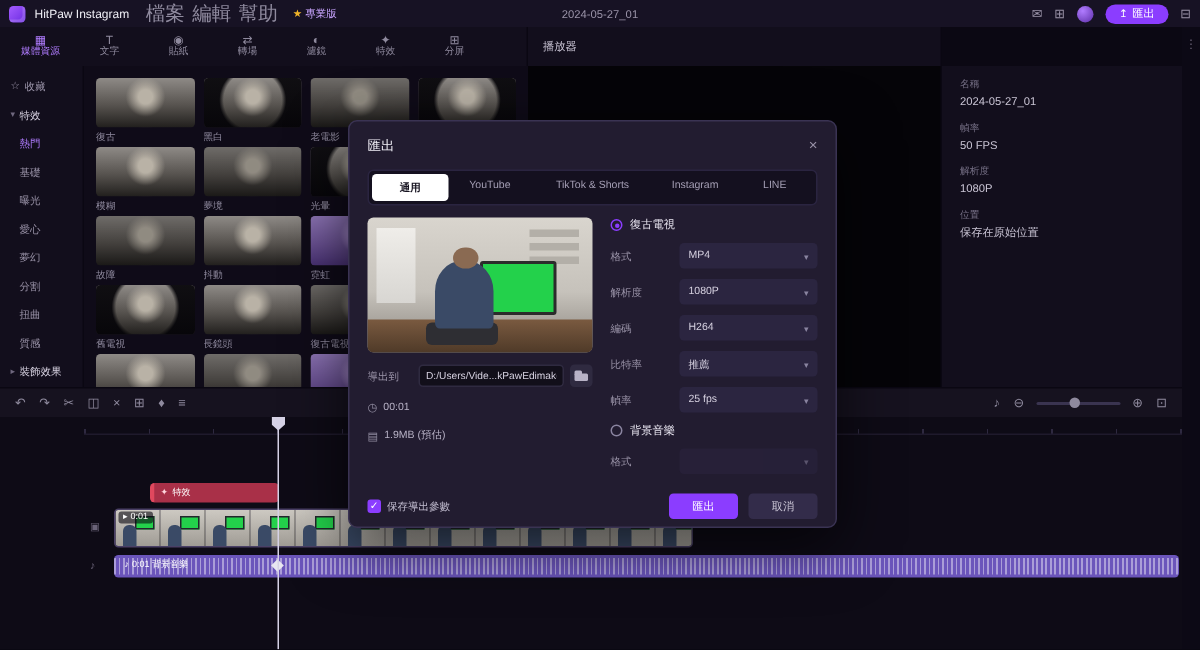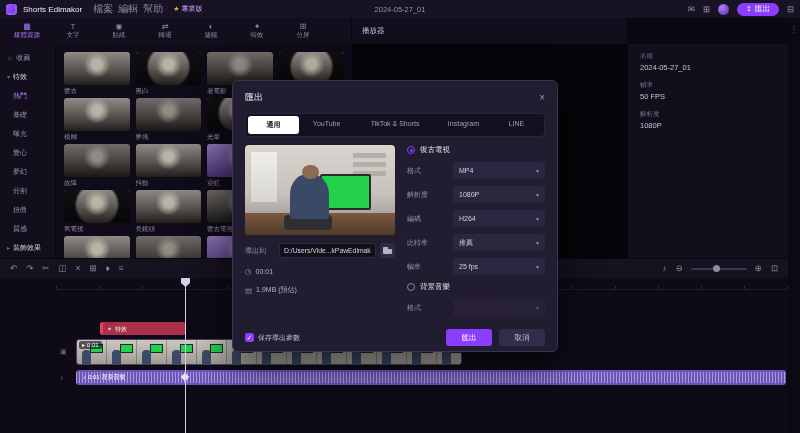--- a/index.html
+++ b/index.html
@@ -7,21 +7,21 @@
     -webkit-font-smoothing:antialiased;position:relative;color:#ddd}
   *{box-sizing:border-box}
 
   
   .topbar{position:absolute;left:0;top:0;width:800px;height:18px;background:#171224;
     display:flex;align-items:center;padding:0 6px;gap:6px;z-index:6}
   .logo{width:11px;height:11px;border-radius:3px;flex:none;
     background:linear-gradient(135deg,#a45cff 0%,#6a2be0 100%);
     box-shadow:inset -2px -2px 0 rgba(255,255,255,.18)}
   .apptitle{font-size:8px;color:#efeef5;white-space:nowrap}
-  .menu-item{font-size:10px;color:#8f8a9e;margin-left:5px;white-space:nowrap}
+  .menu-item{font-size:13px;color:#8f8a9e;margin-left:5px;white-space:nowrap}
   .pro{display:flex;align-items:center;gap:2px;font-size:7px;color:#c9a5ff;margin-left:4px;white-space:nowrap}
   .pro .star{color:#f0b429;font-size:7px}
   .proj{position:absolute;left:0;right:0;text-align:center;font-size:7.5px;color:#9a93a8;pointer-events:none}
   .tb-right{margin-left:auto;display:flex;align-items:center;gap:8px;z-index:2}
   .tbicon{font-size:8.5px;color:#9a93a8;line-height:1}
   .avatar{width:11px;height:11px;border-radius:50%;
     background:radial-gradient(circle at 35% 30%,#b07cff,#5d2ea8)}
   .exportbtn{display:flex;align-items:center;gap:3px;background:#8b3dff;border:none;color:#fff;
     font-size:7.5px;height:13px;padding:0 9px;border-radius:7px;font-family:inherit}
   .exportbtn .up{font-size:7px}
@@ -162,21 +162,21 @@
   .btns{display:flex;gap:7px}
   .btn{width:46px;height:17px;border:none;border-radius:3px;font-size:7.5px;font-family:inherit;
     background:#332c4a;color:#c9c4d4}
   .btn.primary{background:#8b3dff;color:#fff}
 </style>
 </head>
 <body>
 
 <header class="topbar">
   <div class="logo"></div>
-  <div class="apptitle">Shorts Edimakor</div>
+  <div class="apptitle">HitPaw Instagram</div>
   <nav class="menus" style="display:flex">
       <span class="menu-item">檔案</span>
       <span class="menu-item">編輯</span>
       <span class="menu-item">幫助</span>
     </nav>
   <span class="pro">
     <span class="star">★</span>
     <span>專業版</span>
   </span>
   <div class="proj">2024-05-27_01</div>
@@ -352,20 +352,24 @@
       <div class="plabel">名稱</div>
       <div class="pvalue">2024-05-27_01</div>
     </div>
     <div class="pline">
       <div class="plabel">幀率</div>
       <div class="pvalue">50 FPS</div>
     </div>
     <div class="pline">
       <div class="plabel">解析度</div>
       <div class="pvalue">1080P</div>
+    </div>
+    <div class="pline">
+      <div class="plabel">位置</div>
+      <div class="pvalue">保存在原始位置</div>
     </div>
   </div>
 <div class="rstrip">
     <span class="tico">⋮</span>
   </div>
 
 <div class="tlbar">
   <div class="tl-left">
       <span class="tico">↶</span>
       <span class="tico">↷</span>

